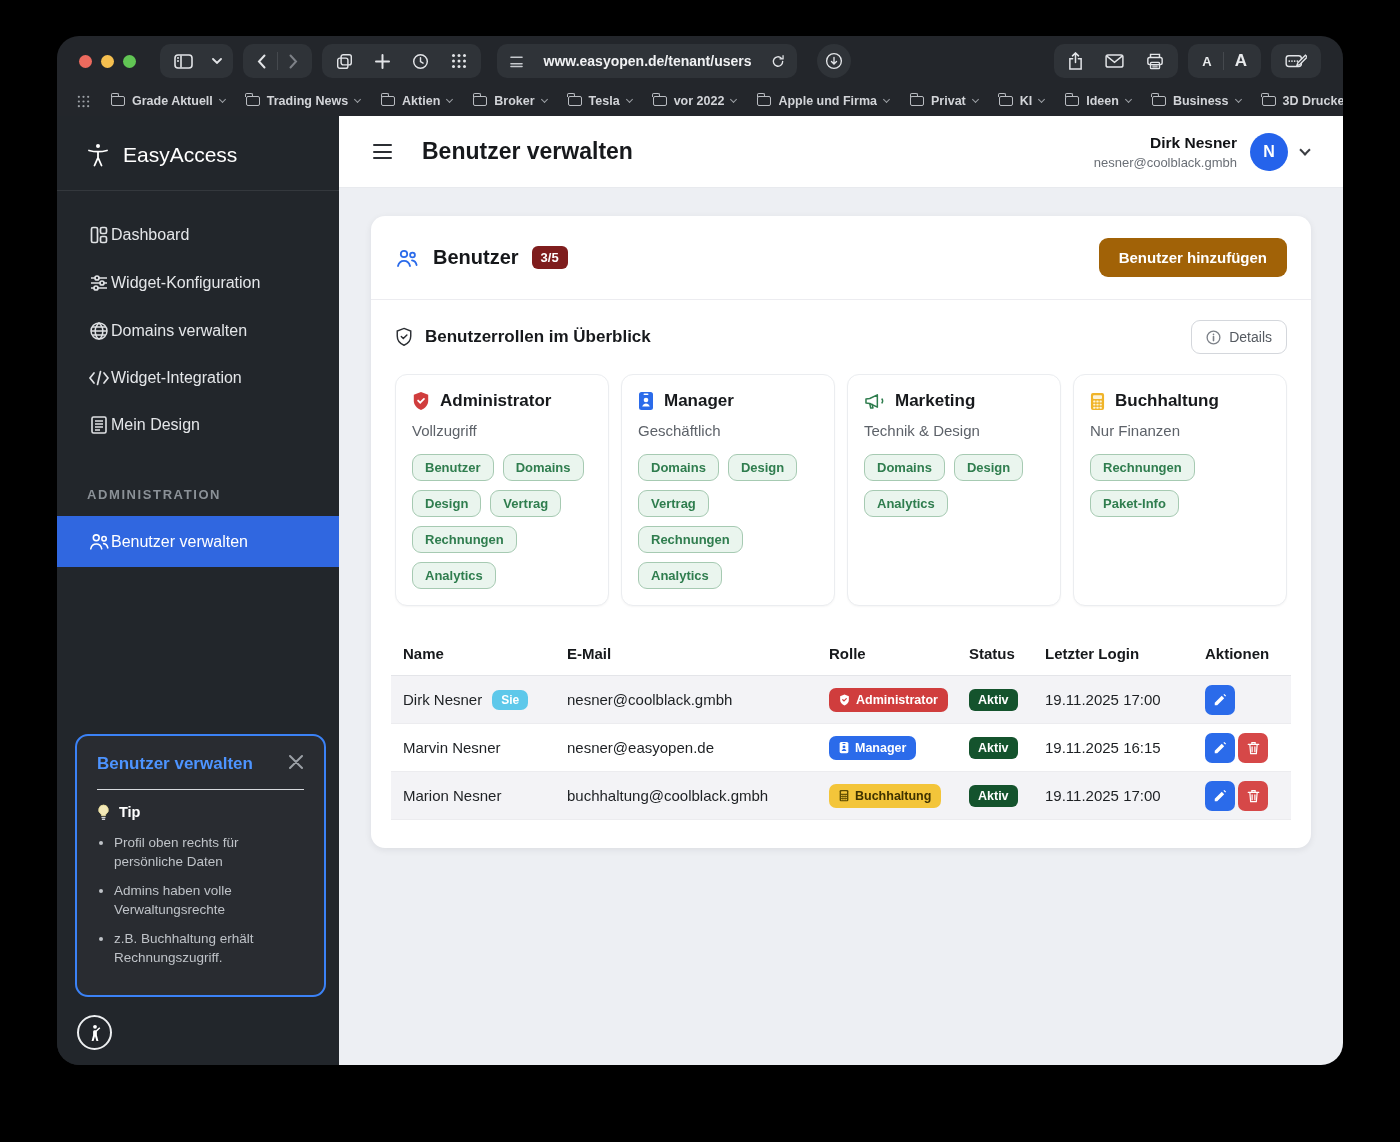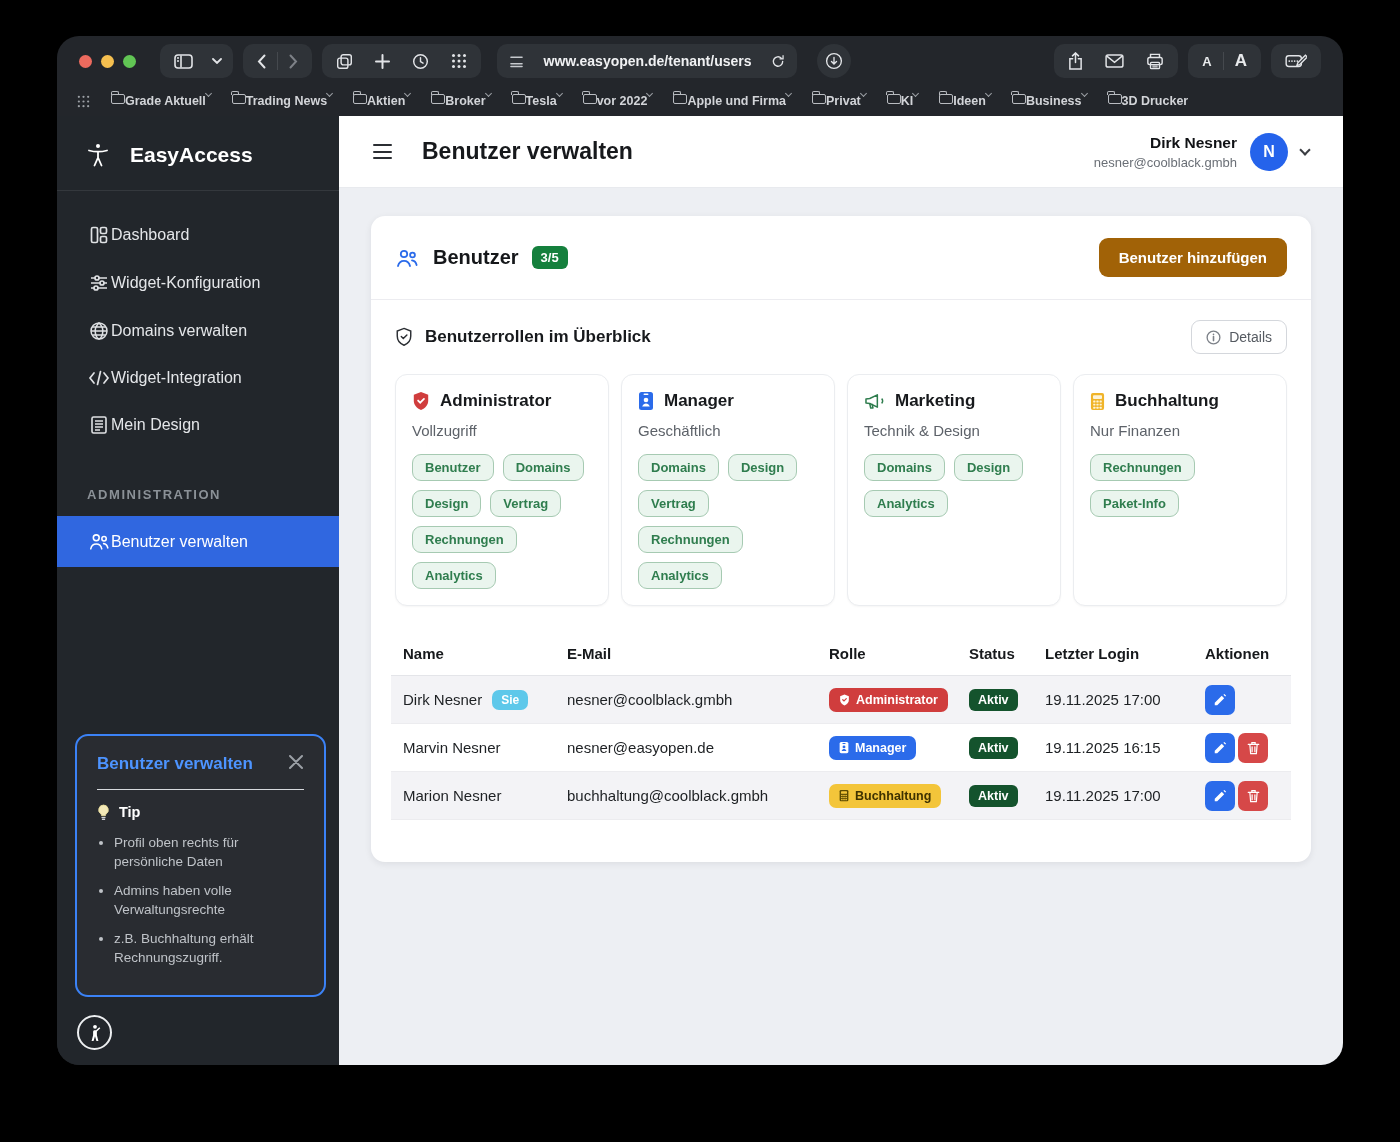--- a/index.html
+++ b/index.html
@@ -18,29 +18,29 @@
   .urlbar{display:flex;align-items:center;gap:10px;background:#2f3338;border-radius:10px;height:34px;width:300px;padding:0 12px;margin-left:6px}
   .url-text{flex:1;text-align:center;font-size:14px;color:#f0f1f3;font-weight:600;white-space:nowrap}
   .circle-btn{width:34px;height:34px;border-radius:50%;background:#2f3338;display:flex;align-items:center;justify-content:center;margin-left:10px}
   .right-cluster{margin-left:auto;display:flex;align-items:center;gap:10px}
   .aa{font-size:13px;font-weight:600;color:#e8eaec}
   .aa.big{font-size:17px}
   .tsep{width:1px;height:18px;background:#45494e}
 
   
   .bookmarks{height:30px;display:flex;align-items:center;gap:21px;padding:0 20px;font-size:12.5px;color:#d2d4d8;font-weight:600}
-  .bm{display:flex;cursor:pointer;white-space:nowrap}
+  .bm{display:flex;align-items:center;gap:7px;cursor:pointer;white-space:nowrap}
   .folder-ic{width:14px;height:10px;border:1.5px solid #b9bcc1;border-radius:2px;position:relative;display:inline-block}
   .folder-ic::before{content:"";position:absolute;top:-4px;left:-1.5px;width:6px;height:2.5px;border:1.5px solid #b9bcc1;border-bottom:none;border-radius:2px 2px 0 0}
   .chev{width:5px;height:5px;border-right:1.5px solid #9ca0a6;border-bottom:1.5px solid #9ca0a6;transform:rotate(45deg);margin-top:-3px;display:inline-block}
 
   
   .app{display:flex;height:949px}
   .sidebar{width:282px;background:#22262b;position:relative;flex-shrink:0}
-  .logo-row{display:flex;align-items:center;gap:21px;padding:27px 30px 23px;border-bottom:1px solid #34383d;color:#fff;font-size:21px;font-weight:700}
+  .logo-row{display:flex;align-items:center;gap:14px;padding:27px 30px 23px;border-bottom:1px solid #34383d;color:#fff;font-size:21px;font-weight:400}
   .menu{padding-top:20px}
   .mitem{display:flex;align-items:center;padding:14px 30px;color:#e4e6e9;font-size:16px;cursor:pointer}
   .micon{width:24px;display:flex;justify-content:center;color:#dfe1e4}
   .section-label{padding:38px 30px 14px;color:#8b9197;font-size:13px;font-weight:700;letter-spacing:1.6px}
   .mitem.active{background:#3067e0;color:#fff;padding:16px 30px}
 
   .tip-card{position:absolute;left:18px;width:251px;bottom:68px;background:#292c31;border:2px solid #3b82f6;border-radius:13px;padding:18px 20px;color:#e8eaec}
   .tip-head{display:flex;justify-content:space-between;align-items:flex-start}
   .tip-title{color:#4d94ff;font-weight:700;font-size:17px}
   .tip-close{color:#9ba0a6;cursor:pointer}
@@ -58,24 +58,24 @@
   .burger span{display:block;width:19px;height:2px;background:#2b2e33;border-radius:1px}
   .page-title{font-size:23px;font-weight:600;color:#17191c;margin-left:30px}
   .user-block{margin-left:auto;display:flex;align-items:center;gap:13px}
   .user-text{text-align:right}
   .uname{font-weight:700;font-size:15.5px;color:#101215}
   .uemail{font-size:13px;color:#6a6f76;margin-top:3px}
   .avatar{width:38px;height:38px;border-radius:50%;background:#2563eb;color:#fff;font-weight:700;font-size:16px;display:flex;align-items:center;justify-content:center;cursor:pointer}
   .hchev{width:8px;height:8px;border-right:2px solid #3a3d42;border-bottom:2px solid #3a3d42;transform:rotate(45deg);margin-top:-4px;cursor:pointer}
 
   .content{padding:28px 32px}
-  .card{background:#fff;border-radius:14px;box-shadow:0 2px 7px rgba(20,24,40,.08);padding-bottom:42px}
+  .card{background:#fff;border-radius:14px;box-shadow:0 2px 7px rgba(20,24,40,.08);padding-bottom:28px}
   .card-head{display:flex;align-items:center;padding:22px 24px;border-bottom:1px solid #ececf0}
   .card-title{font-size:20px;font-weight:700;margin-left:14px;color:#15171a}
-  .count-badge{margin-left:13px;background:#15803d;color:#fff;font-size:13px;font-weight:700;padding:4px 9px;border-radius:6px}
+  .count-badge{margin-left:13px;background:#7f1d1d;color:#fff;font-size:13px;font-weight:700;padding:4px 9px;border-radius:6px}
   .add-btn{margin-left:auto;background:#a16207;color:#fff;font-size:15px;font-weight:600;padding:11px 20px;border-radius:9px;border:none;cursor:pointer;font-family:"Liberation Sans",sans-serif}
 
   .roles{padding:20px 24px 26px}
   .roles-head{display:flex;align-items:center;margin-bottom:20px}
   .roles-title{font-size:17px;font-weight:700;color:#17191c;margin-left:12px}
   .details-btn{margin-left:auto;display:flex;gap:8px;align-items:center;border:1px solid #d4d7dc;border-radius:9px;padding:8px 14px;color:#555a61;font-size:14px;background:#fff;cursor:pointer;font-family:"Liberation Sans",sans-serif}
   .role-grid{display:grid;grid-template-columns:repeat(4,1fr);gap:12px}
   .role-card{border:1px solid #ebedf0;border-radius:12px;padding:16px;min-height:193px;box-shadow:0 1px 2px rgba(0,0,0,.04);background:#fff}
   .role-name{display:flex;align-items:center;gap:10px;font-size:17px;font-weight:700;color:#17191c}
   .role-sub{margin-top:11px;font-size:15px;color:#5d6269}

